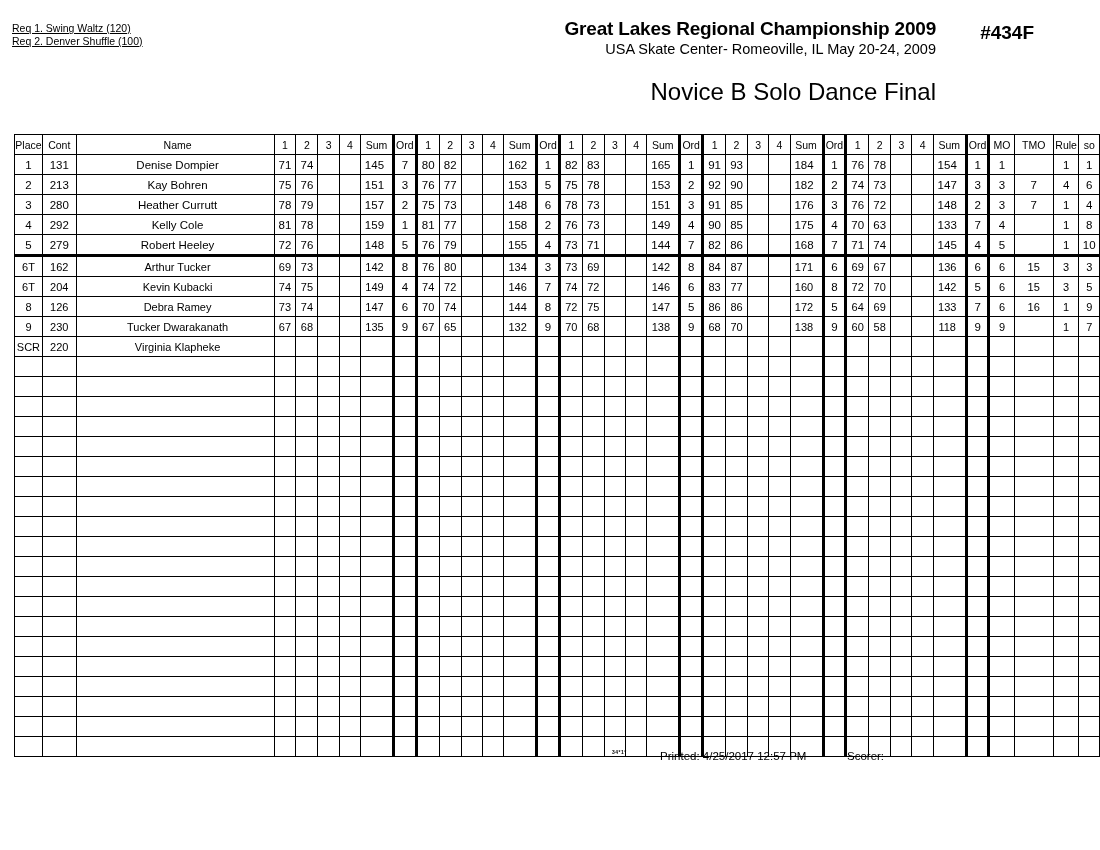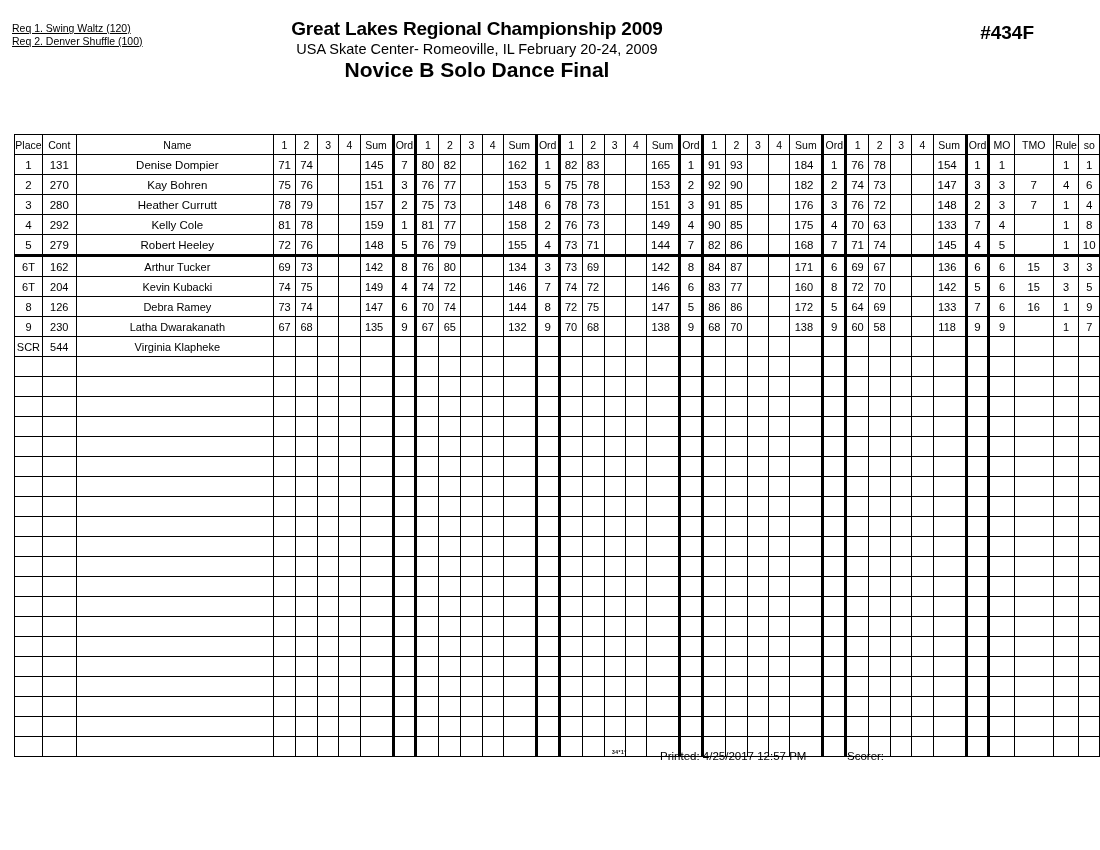--- a/index.html
+++ b/index.html
@@ -23,39 +23,40 @@
     top: 22px;
     font-size: 10.5px;
     line-height: 13px;
     white-space: nowrap;
   }
   .req-line { display: block; text-decoration: underline; }
 
   
   #title-block {
     position: absolute;
-    left: 9px;
+    left: 0;
     top: 18px;
     width: 936px;
-    text-align: center;
+    text-align: right;
   }
   #event-title {
     font-size: 19px;
     font-weight: bold;
     letter-spacing: -0.2px;
     line-height: 22px;
   }
   #event-venue {
     font-size: 14.5px;
     line-height: 19px;
   }
   #event-subtitle {
-    font-size: 21px;
-    font-weight: bold;
+    font-size: 24px;
+    font-weight: normal;
     line-height: 22px;
+    margin-top: 22px;
   }
   #event-report {
     font-size: 14.5px;
     line-height: 20px;
   }
 
   
   #sheet-number {
     position: absolute;
     right: 66px;
@@ -157,21 +158,21 @@
 </head>
 <body>
 
 <div id="req-block">
   <span class="req-line">Req  1.   Swing Waltz (120)</span>
   <span class="req-line">Req  2.   Denver Shuffle (100)</span>
 </div>
 
 <div id="title-block">
   <div id="event-title">Great Lakes Regional Championship 2009</div>
-  <div id="event-venue">USA Skate Center- Romeoville, IL  February 20-24, 2009</div>
+  <div id="event-venue">USA Skate Center- Romeoville, IL  May 20-24, 2009</div>
   <div id="event-subtitle">Novice B Solo Dance Final</div>
 </div>
 
 <div id="sheet-number">#434F</div>
 
 <table id="score-table">
   <colgroup id="score-colgroup">
       <col class="c-place">
       <col class="c-cont">
       <col class="c-name">
@@ -286,21 +287,21 @@
         <td class="c-score num">&nbsp;</td>
         <td class="c-sum sum">154</td>
         <td class="c-ord ord-cell ord-val">1</td>
         <td class="c-mo tk-l">1</td>
         <td class="c-tmo">&nbsp;</td>
         <td class="c-rule">1</td>
         <td class="c-so">1</td>
       </tr>
       <tr class="bold-row">
         <td class="c-place">2</td>
-        <td class="c-cont">270</td>
+        <td class="c-cont">213</td>
         <td class="c-name">Kay Bohren</td>
         <td class="c-score num">75</td>
         <td class="c-score num">76</td>
         <td class="c-score num">&nbsp;</td>
         <td class="c-score num">&nbsp;</td>
         <td class="c-sum sum">151</td>
         <td class="c-ord ord-cell ord-val">3</td>
         <td class="c-score num">76</td>
         <td class="c-score num">77</td>
         <td class="c-score num">&nbsp;</td>
@@ -560,21 +561,21 @@
         <td class="c-sum sum">133</td>
         <td class="c-ord ord-cell ord-val">7</td>
         <td class="c-mo tk-l">6</td>
         <td class="c-tmo">16</td>
         <td class="c-rule">1</td>
         <td class="c-so">9</td>
       </tr>
       <tr class="">
         <td class="c-place">9</td>
         <td class="c-cont">230</td>
-        <td class="c-name">Latha Dwarakanath</td>
+        <td class="c-name">Tucker Dwarakanath</td>
         <td class="c-score num">67</td>
         <td class="c-score num">68</td>
         <td class="c-score num">&nbsp;</td>
         <td class="c-score num">&nbsp;</td>
         <td class="c-sum sum">135</td>
         <td class="c-ord ord-cell ord-val">9</td>
         <td class="c-score num">67</td>
         <td class="c-score num">65</td>
         <td class="c-score num">&nbsp;</td>
         <td class="c-score num">&nbsp;</td>
@@ -598,21 +599,21 @@
         <td class="c-score num">&nbsp;</td>
         <td class="c-sum sum">118</td>
         <td class="c-ord ord-cell ord-val">9</td>
         <td class="c-mo tk-l">9</td>
         <td class="c-tmo">&nbsp;</td>
         <td class="c-rule">1</td>
         <td class="c-so">7</td>
       </tr>
       <tr class="">
         <td class="c-place">SCR</td>
-        <td class="c-cont">544</td>
+        <td class="c-cont">220</td>
         <td class="c-name">Virginia Klapheke</td>
         <td class="c-score num">&nbsp;</td>
         <td class="c-score num">&nbsp;</td>
         <td class="c-score num">&nbsp;</td>
         <td class="c-score num">&nbsp;</td>
         <td class="c-sum sum">&nbsp;</td>
         <td class="c-ord ord-cell ord-val">&nbsp;</td>
         <td class="c-score num">&nbsp;</td>
         <td class="c-score num">&nbsp;</td>
         <td class="c-score num">&nbsp;</td>

